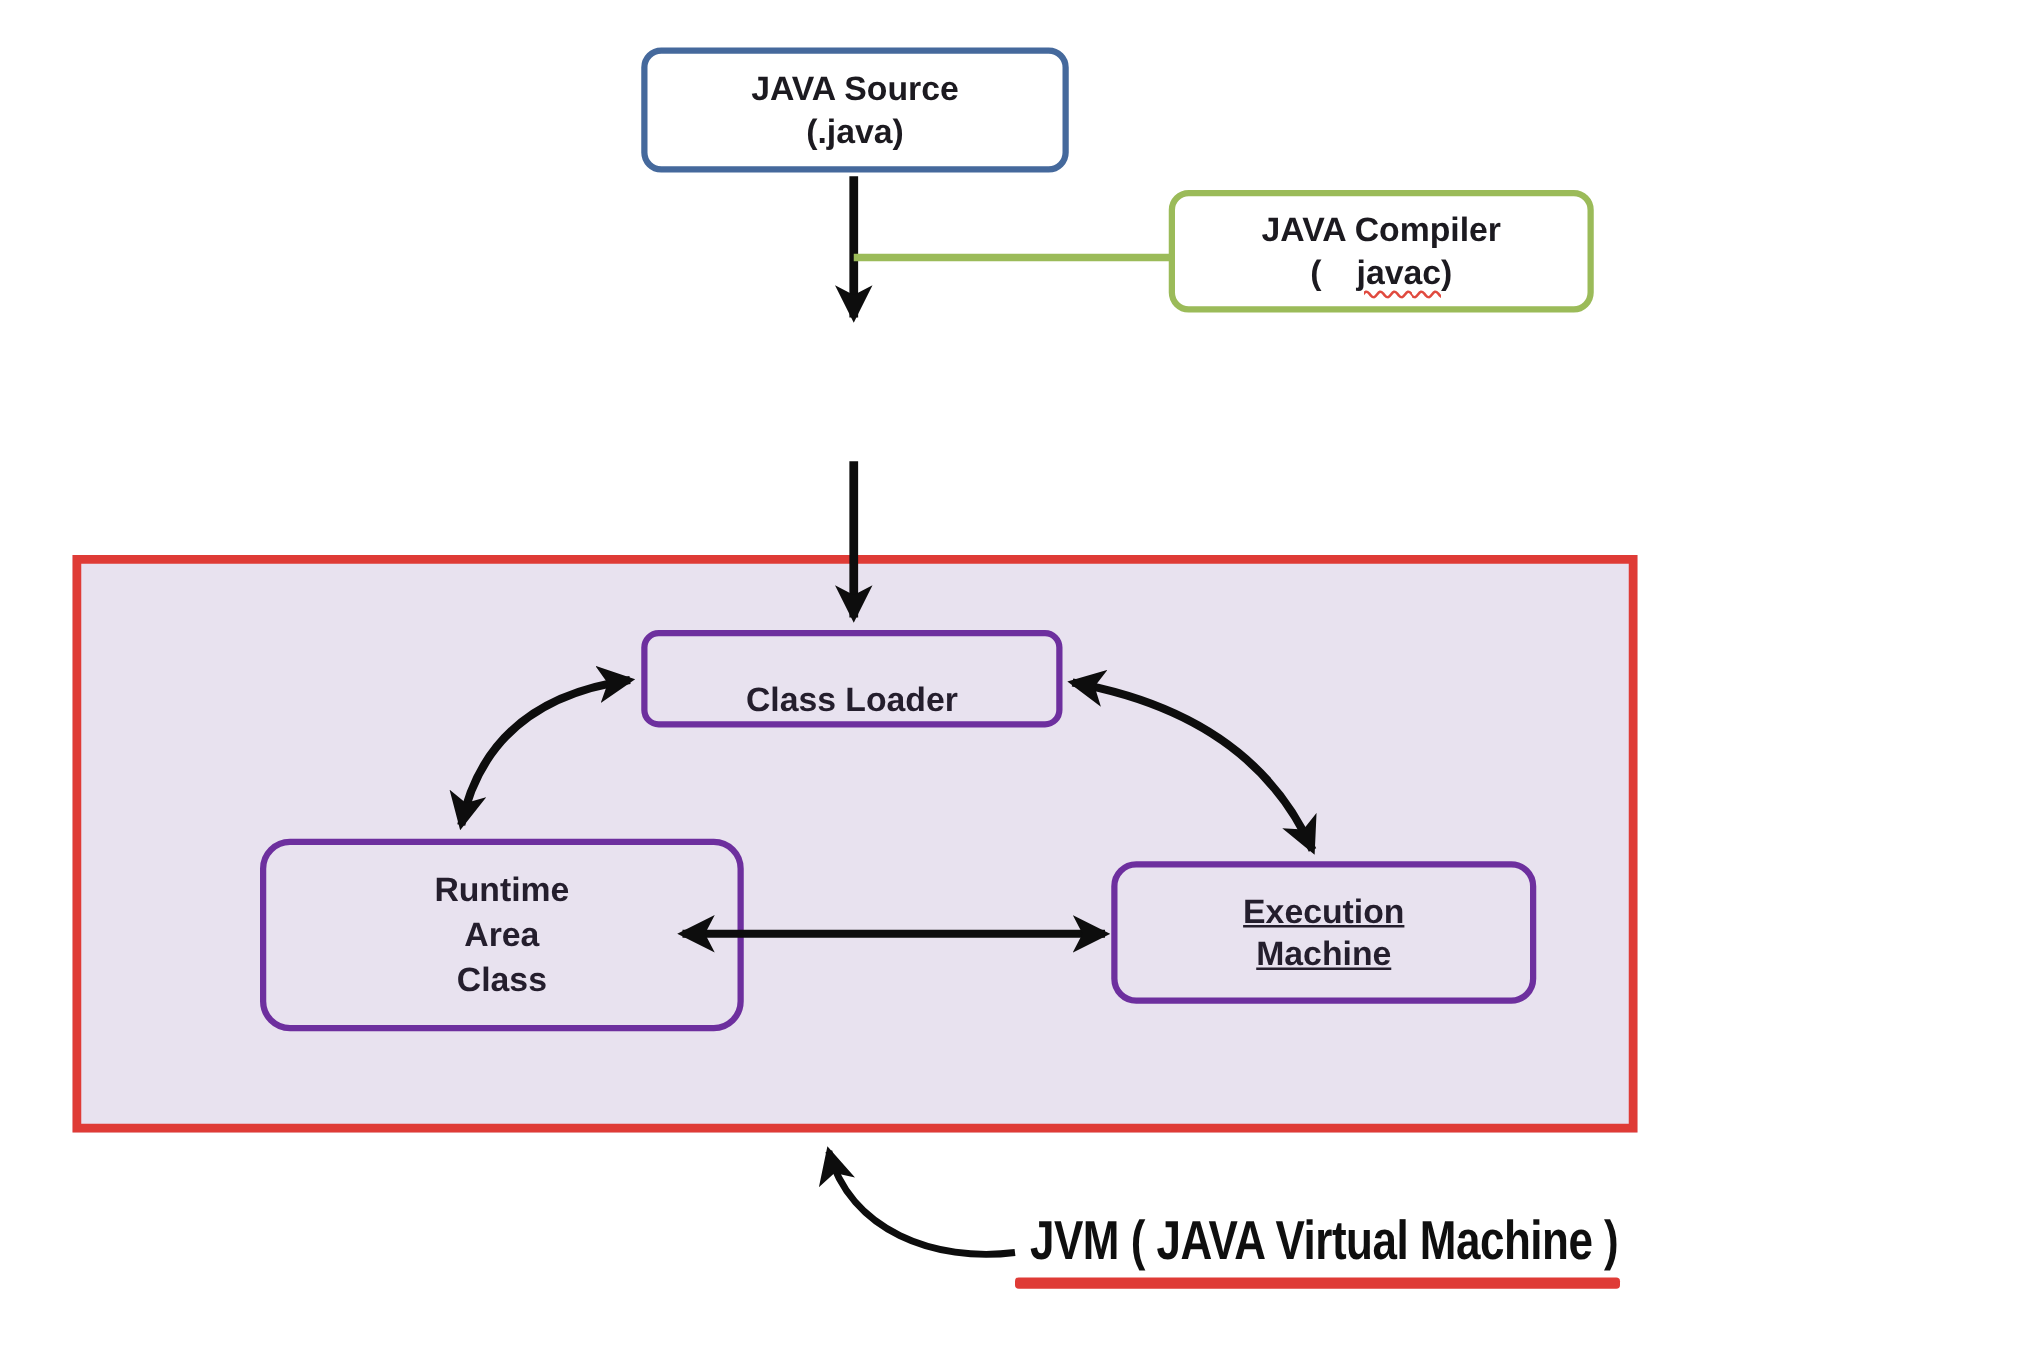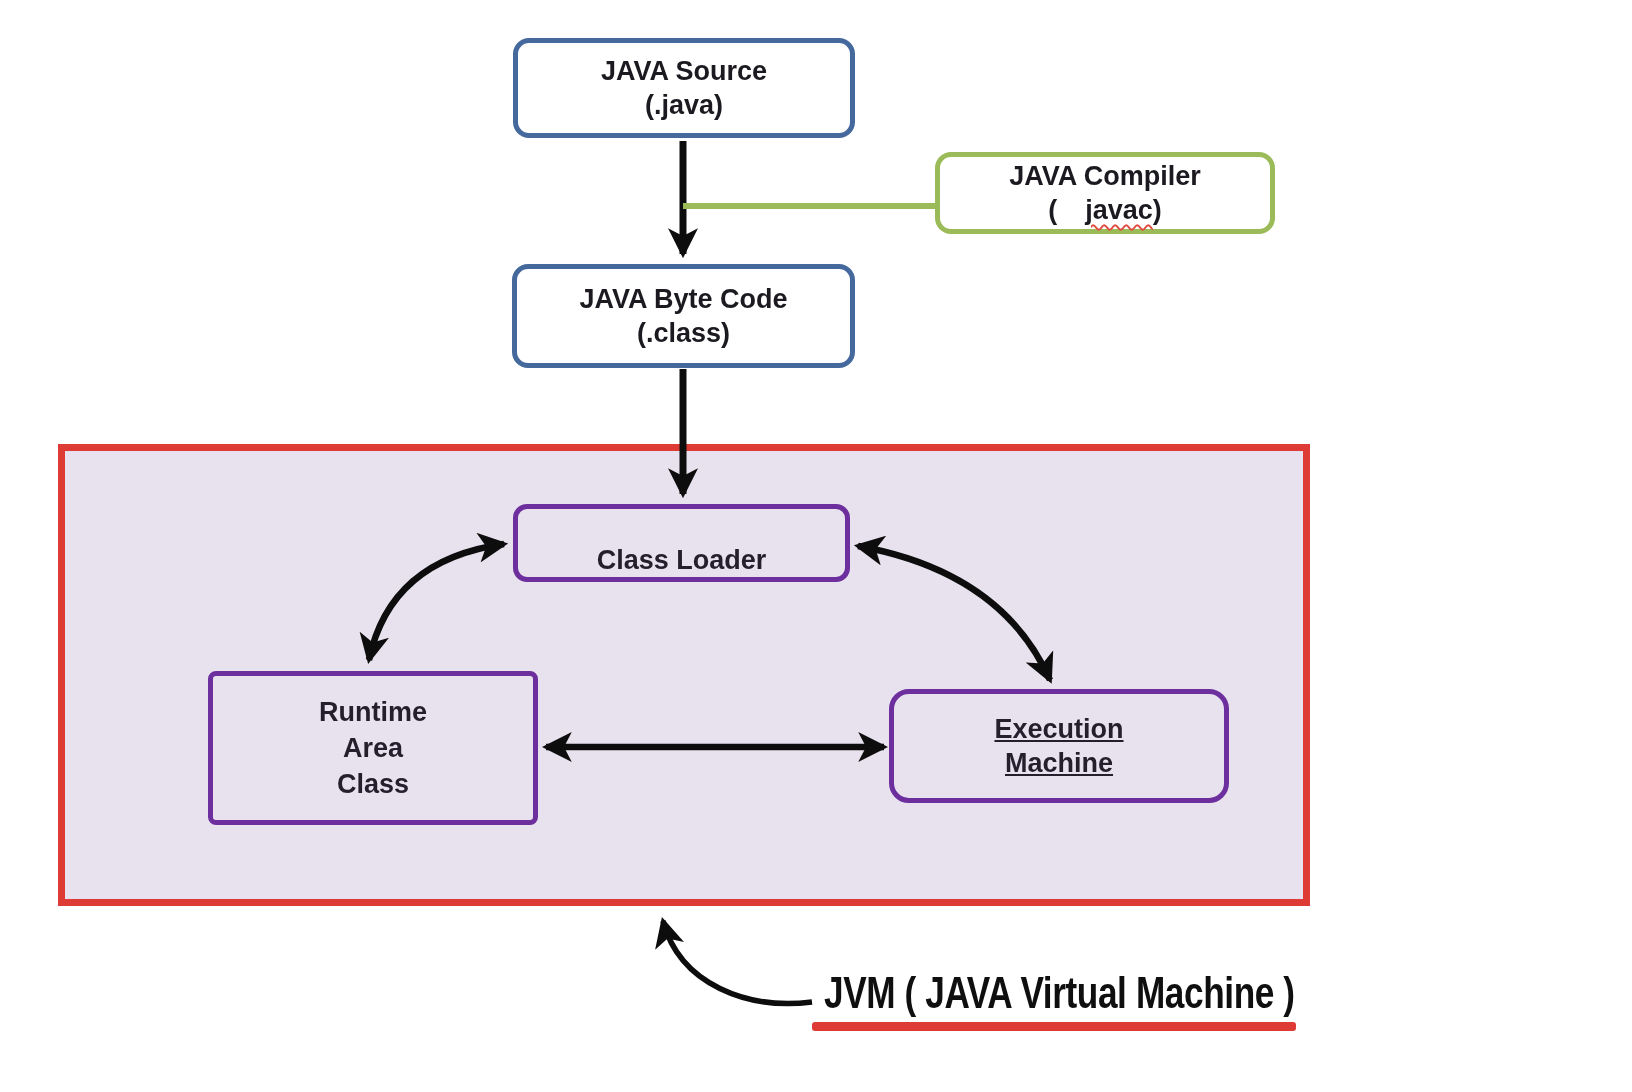--- a/index.html
+++ b/index.html
@@ -37,31 +37,31 @@
     background: #ffffff;
     border: 5px solid #9bbb59;
     border-radius: 16px;
   }
   .purple-box {
     background: transparent;
     border: 5px solid #6d2f9e;
     color: #241e2d;
   }
   #java-source   { left: 513px; top: 38px;  width: 342px; height: 100px; }
-  #java-compiler { left: 935px; top: 152px; width: 340px; height: 82px; }
+  #java-compiler { left: 935px; top: 152px; width: 340px; height: 98px; }
   #java-bytecode { left: 512px; top: 264px; width: 343px; height: 104px; }
   #jvm-box {
     position: absolute;
     box-sizing: border-box;
     left: 58px; top: 444px; width: 1252px; height: 462px;
     background: #e8e2ef;
     border: 7px solid #df3b36;
   }
   #class-loader   { left: 513px; top: 504px; width: 337px; height: 78px;  border-radius: 14px; justify-content: flex-end; }
-  #runtime-area   { left: 208px; top: 671px; width: 330px; height: 154px; border-radius: 8px; line-height: 36px; text-align: right; }
+  #runtime-area   { left: 208px; top: 671px; width: 387px; height: 154px; border-radius: 24px; line-height: 36px; text-align: right; }
   #exec-engine    { left: 889px; top: 689px; width: 340px; height: 114px; border-radius: 20px; text-decoration: underline; }
   .spell-wavy {
     text-decoration: underline;
     text-decoration-style: wavy;
     text-decoration-color: #e04a3f;
     text-decoration-thickness: 2px;
     text-underline-offset: 5px;
     margin-left: 28px;
   }
   #jvm-caption {
@@ -103,24 +103,20 @@
   <div class="node blue-box" id="java-source">
     <span>JAVA Source</span>
     <span>(.java)</span>
   </div>
 
   <div class="node green-box" id="java-compiler">
     <span>JAVA Compiler</span>
     <span><span>(</span><span class="spell-wavy">javac</span><span>)</span></span>
   </div>
 
-  <div class="node blue-box" id="java-bytecode">
-    <span>JAVA Byte Code</span>
-    <span>(.class)</span>
-  </div>
 
   <div class="node purple-box" id="class-loader">
     <span>Class Loader</span>
   </div>
 
   <div class="node purple-box" id="runtime-area">
     <span>Runtime</span>
     <span>Area</span>
     <span>Class</span>
   </div>

